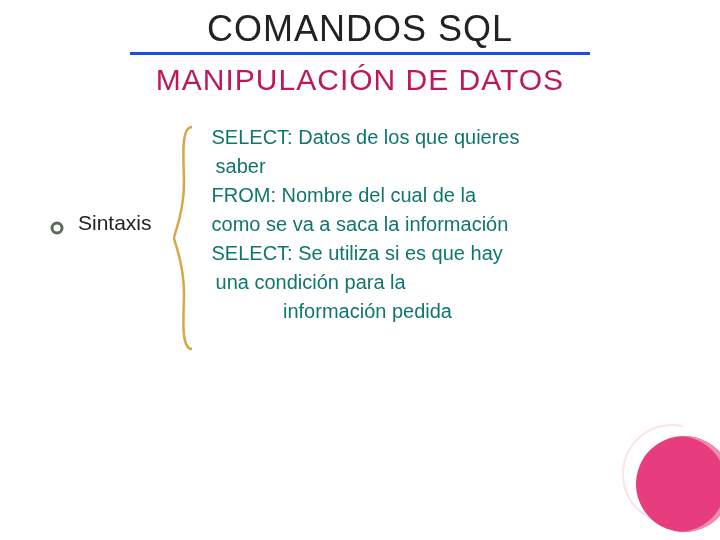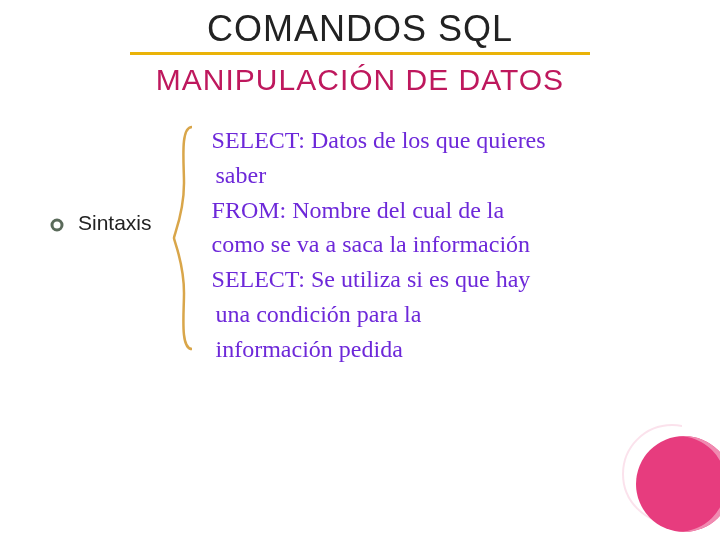--- a/index.html
+++ b/index.html
@@ -17,21 +17,21 @@
     padding: 8px 40px 20px 40px;
     position: relative;
   }
   .title {
     text-align: center;
     font-size: 36px;
     font-weight: 400;
     font-variant: small-caps;
     color: #222;
     letter-spacing: 1px;
-    border-bottom: 3px solid #eab308;
+    border-bottom: 3px solid #1d4ed8;
     padding-bottom: 2px;
     width: 460px;
     margin: 0 auto;
   }
   .subtitle {
     text-align: center;
     font-size: 30px;
     font-weight: 400;
     color: #be185d;
     margin-top: 8px;
@@ -63,40 +63,39 @@
     font-weight: 400;
   }
   .syntax-row {
     display: flex;
     align-items: flex-start;
     margin-top: 6px;
   }
   .syntax-left {
     flex: 0 0 auto;
     display: flex;
-    align-items: center;
+    align-items: flex-end;
     padding-top: 88px;
   }
   .syntax-label {
     font-size: 21px;
     color: #222;
     margin-right: 20px;
   }
   .brace-wrap {
     position: relative;
     width: 26px;
     height: 230px;
     margin-right: 10px;
   }
   .syntax-block {
-    font-size: 24px;
+    font-size: 20px;
     line-height: 1.45;
-    color: #6d28d9;
+    color: #0f766e;
     padding-left: 4px;
-    font-family: Liberation Serif, serif;
   }
   .circle {
     position: absolute;
     right: -12px;
     bottom: 8px;
     width: 96px;
     height: 96px;
     border-radius: 50%;
     background: #e73c7e;
     box-shadow: -6px 0 0 0 #f08bb1 inset;
@@ -145,21 +144,21 @@
         </svg>
       </div>
 
       <div class="syntax-block">
         <div>SELECT: Datos de los que quieres</div>
         <div style="padding-left:4px;">saber</div>
         <div>FROM: Nombre del cual de la</div>
         <div>como se va a saca la información</div>
         <div>SELECT: Se utiliza si es que hay</div>
         <div style="padding-left:4px;">una condición  para la</div>
-        <div style="padding-left:4px;">información pedida</div>
+        <div style="padding-left:4px;text-align:center;">información pedida</div>
       </div>
     </div>
 
   </div>
 
   <div class="circle-ring"></div>
   <div class="circle"></div>
 </div>
 
 </body></html>

